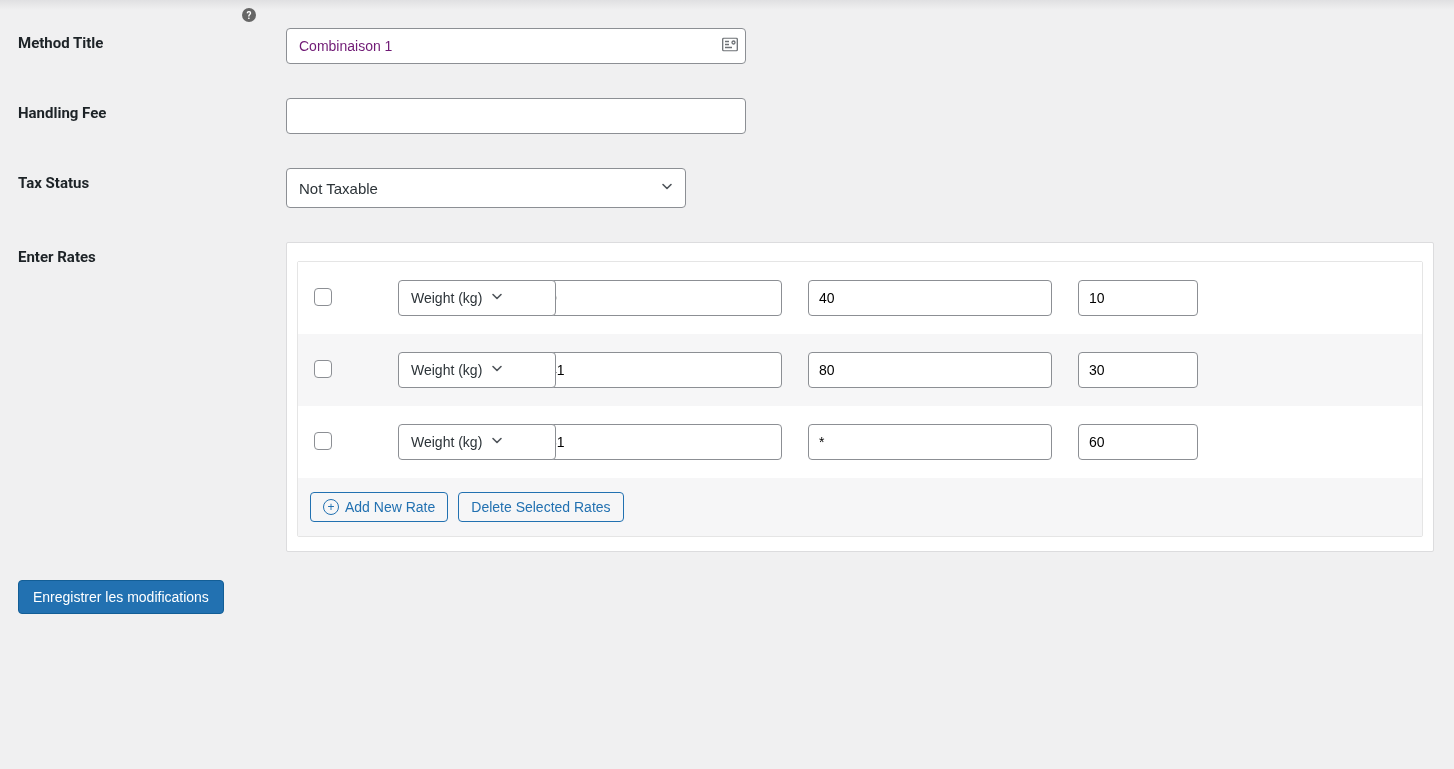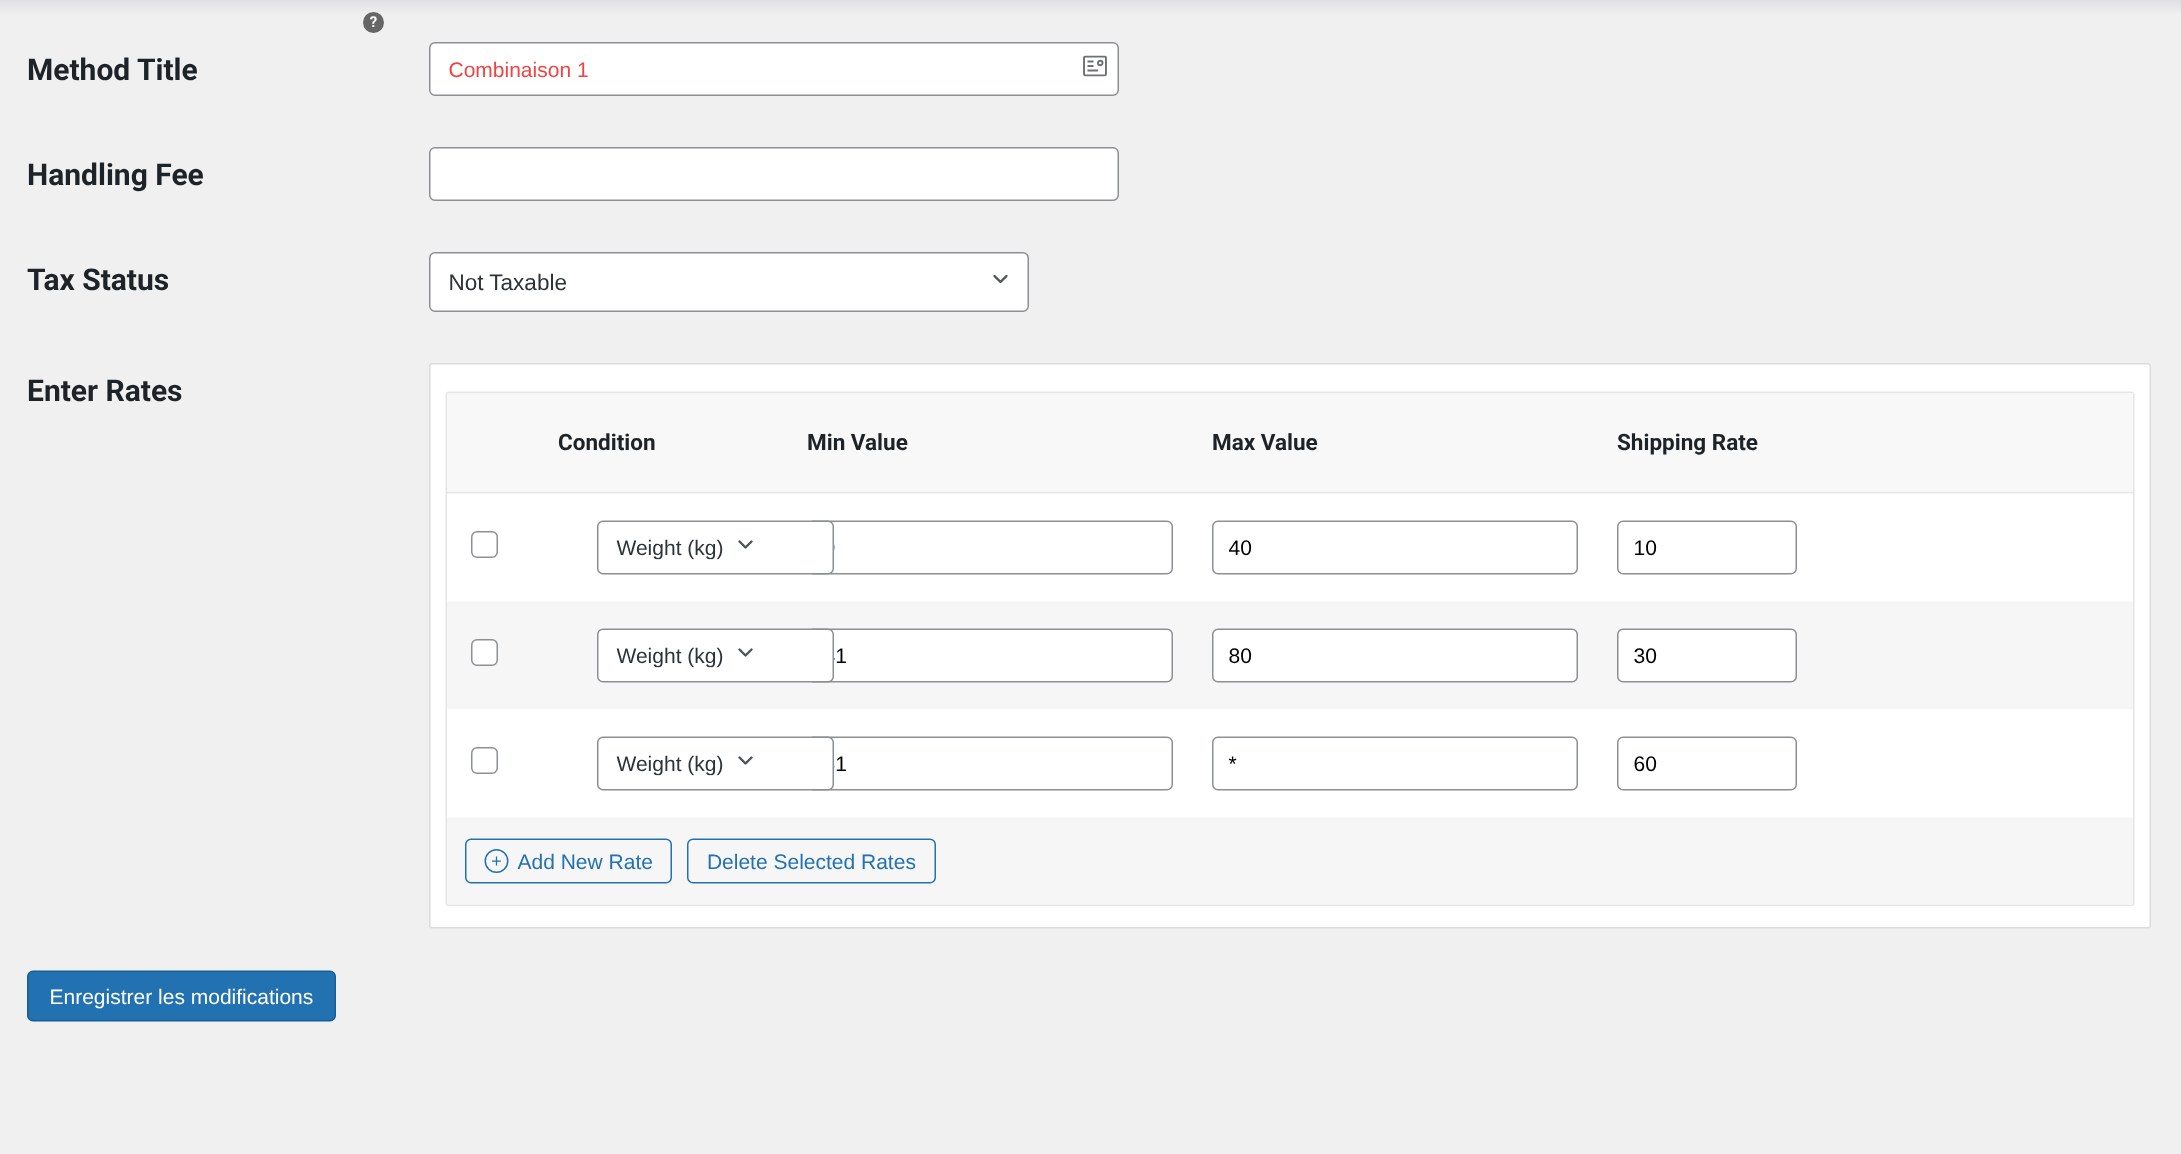--- a/index.html
+++ b/index.html
@@ -19,21 +19,21 @@
   .form-row {
     display: flex;
     align-items: flex-start;
     margin-bottom: 34px;
   }
   .label-col {
     width: 268px;
     flex: 0 0 268px;
     padding-top: 6px;
     font-weight: 700;
-    font-size: 20px;
+    font-size: 15px;
     color: #1d2327;
     position: relative;
   }
   .field-col {
     flex: 1 1 auto;
   }
   .help-icon {
     display: inline-flex;
     align-items: center;
     justify-content: center;
@@ -50,21 +50,21 @@
     cursor: help;
   }
   .text-input, .select-input {
     width: 460px;
     height: 36px;
     padding: 4px 36px 4px 12px;
     border: 1px solid #8c8f94;
     border-radius: 4px;
     font-size: 14px;
     background: #fff;
-    color: #ef4444;
+    color: #701a75;
   }
   .input-with-icon { position: relative; width: 460px; }
   .input-suffix-icon {
     position: absolute;
     right: 8px;
     top: 50%;
     transform: translateY(-50%);
     color: #6d7175;
     pointer-events: none;
   }
@@ -253,27 +253,20 @@
       </div>
     </div>
   </div>
 
   
   <div class="form-row table-rates-row">
     <div class="label-col">Enter Rates</div>
     <div class="field-col">
       <div class="rates-panel">
         <div class="rates-table">
-          <div class="rates-head">
-            <div></div>
-            <div class="col-condition">Condition</div>
-            <div>Min Value</div>
-            <div>Max Value</div>
-            <div>Shipping Rate</div>
-          </div>
           <div class="rates-body" id="rates-body">
 
   <div class="rates-row">
     <div>
       <input type="checkbox" class="row-check" style="">
     </div>
     <div>
       <div class="cond-select-wrap">
         <select class="cond-select">
           <option class="cond-opt">Weight (kg)</option>

